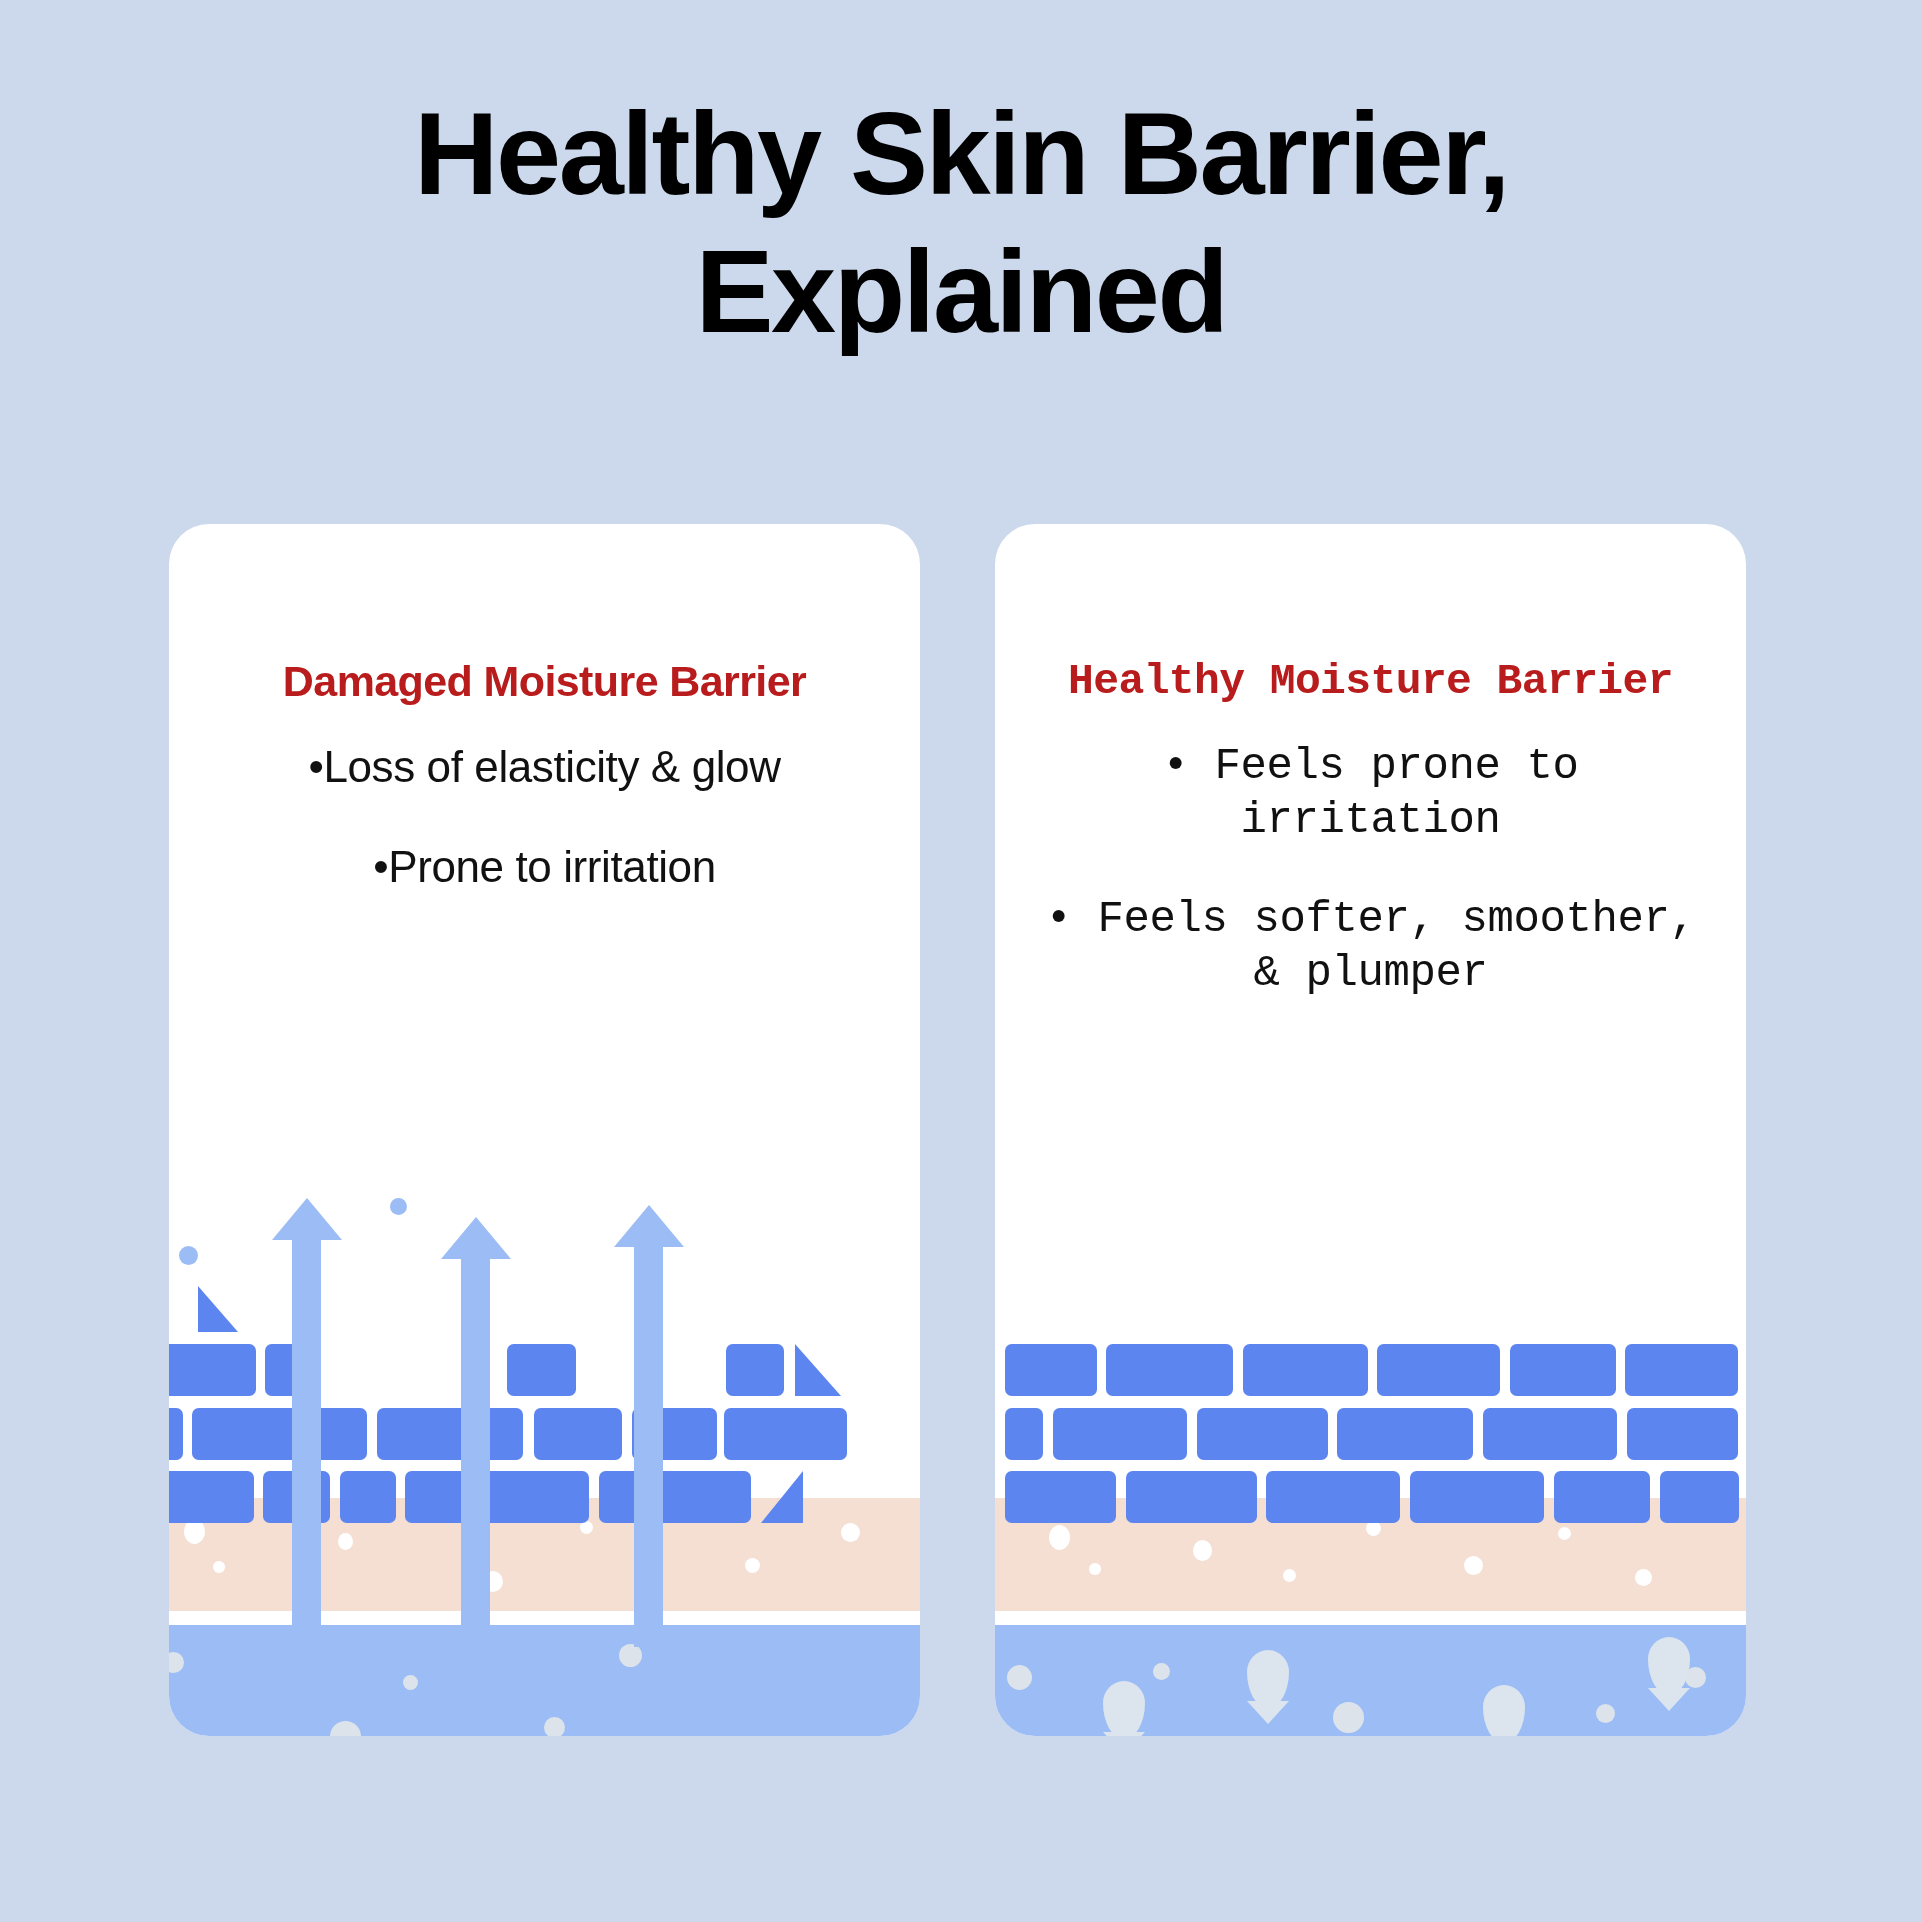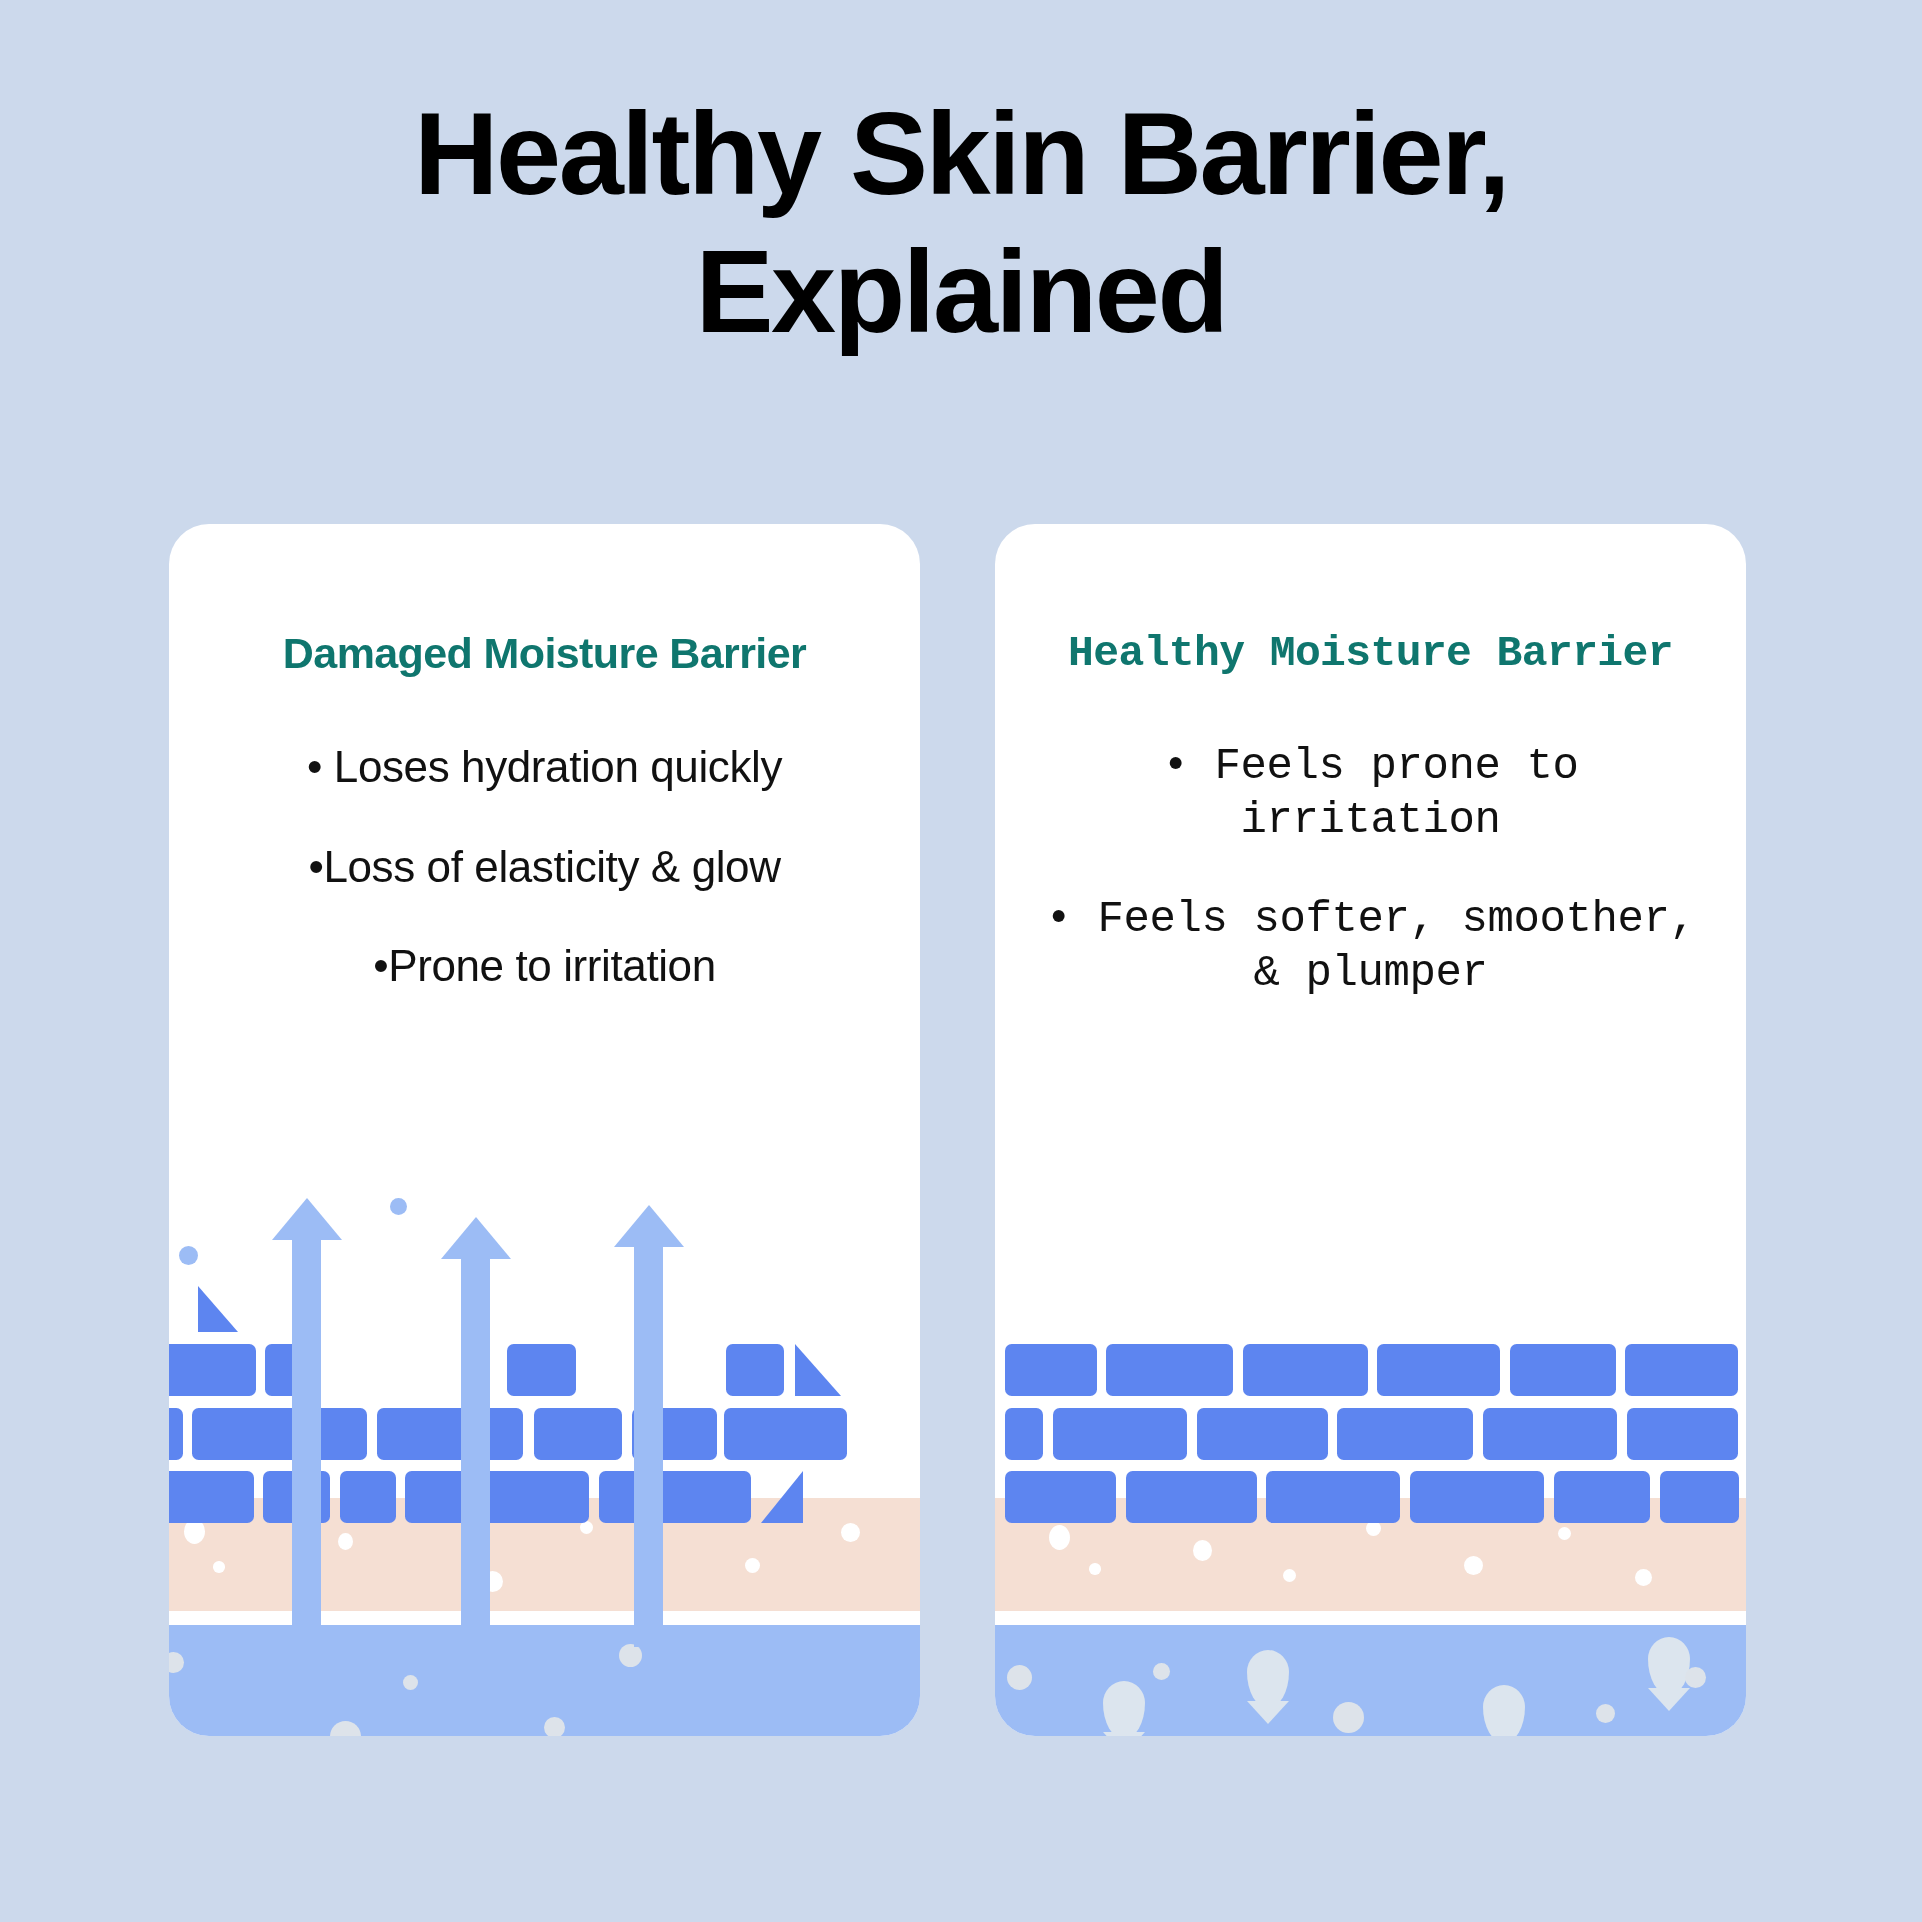--- a/index.html
+++ b/index.html
@@ -33,27 +33,27 @@
     height:1212px;
     background:#ffffff;
     border-radius:40px;
     overflow:hidden;
   }
   #card-damaged{ left:169px; }
   #card-healthy{ left:995px;font-family:Liberation Mono, monospace; }
 
   .card-heading{
     position:absolute;
-    left:0; top:105px;
+    left:0; top:133px;
     width:100%;
     text-align:center;
     font-weight:700;
     font-size:43px;
     letter-spacing:-0.6px;
-    color:#0f766e;
+    color:#b91c1c;
   }
 
   .bullets{
     position:absolute;
     left:0; top:216px;
     width:100%;
     text-align:center;
   }
   .bullet{
     font-size:44px;
@@ -156,21 +156,20 @@
 <div class="title">
   <span class="l1">Healthy Skin Barrier,</span>
   <span class="l2">Explained</span>
 </div>
 
 <div class="card" id="card-damaged">
 
   <div class="card-heading">Damaged Moisture Barrier</div>
 
   <div class="bullets">
-    <div class="bullet">•  Loses hydration quickly</div>
     <div class="bullet">•Loss of elasticity &amp; glow</div>
     <div class="bullet">•Prone to irritation</div>
   </div>
 
   <div class="skin">
 
     <div class="layer-blue">
       <div class="speck grey" style="left:-5.8px;  top:27px;  width:21px; height:21px;"></div>
       <div class="speck grey" style="left:234px; top:50px;  width:15.4px; height:15.4px;"></div>
       <div class="speck grey" style="left:450px; top:19px;  width:23px; height:23px;"></div>

